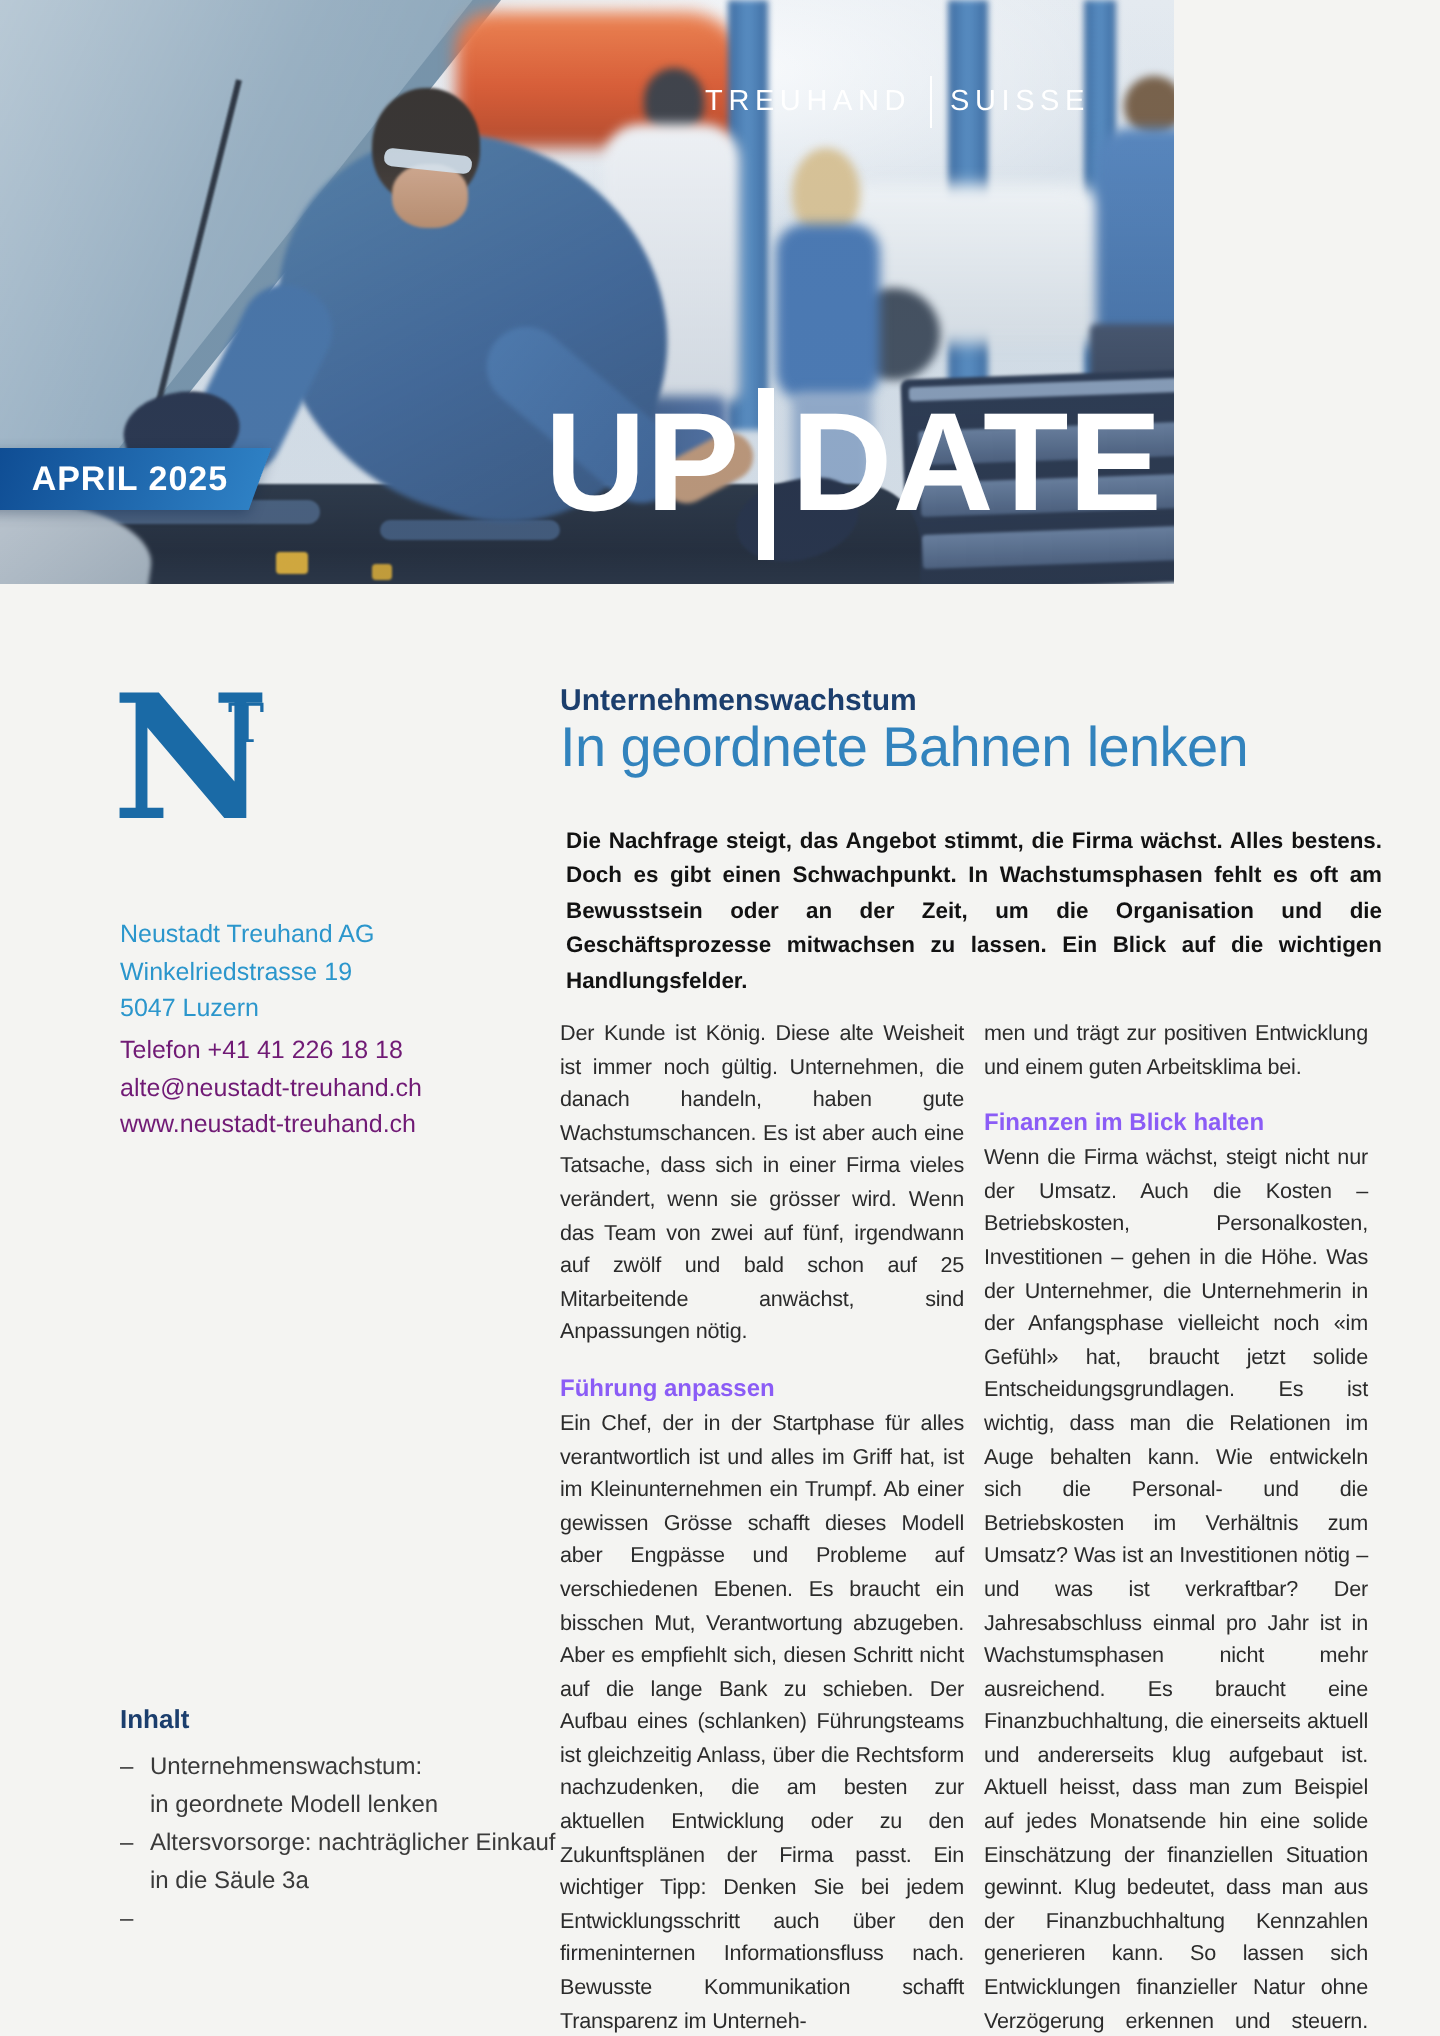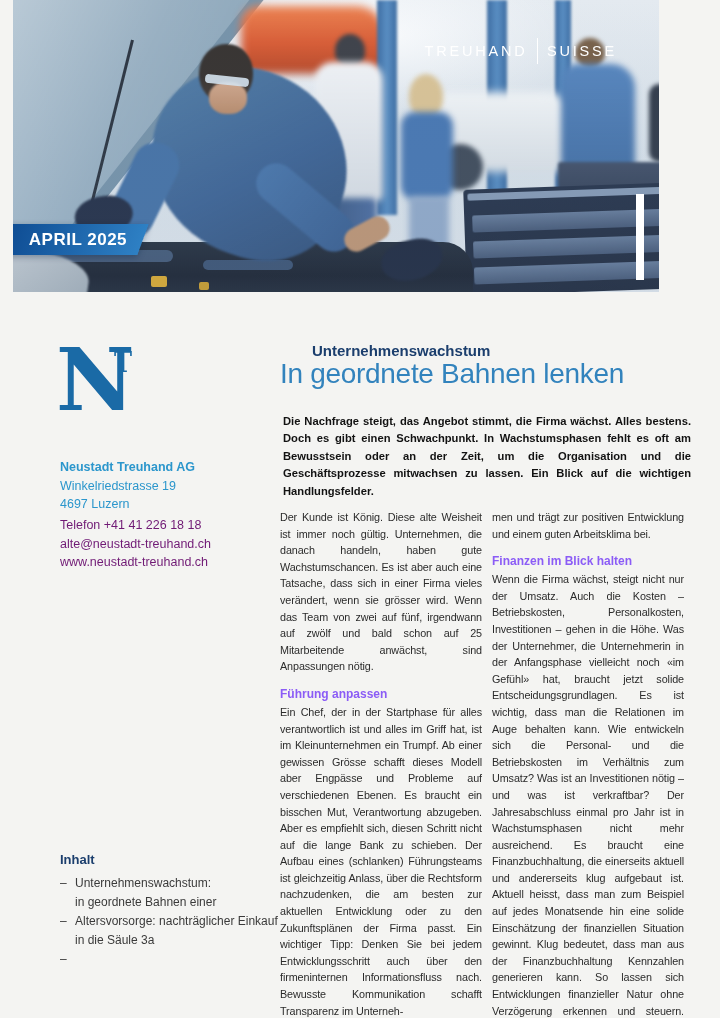--- a/index.html
+++ b/index.html
@@ -1,20 +1,20 @@
 <!DOCTYPE html>
 <html lang="de"><head>
 <meta charset="utf-8">
 <style>
   html,body{margin:0;padding:0;}
   body{width:720px;height:1018px;background:#f4f4f2;font-family:"Liberation Sans",sans-serif;overflow:hidden;}
   .page{position:relative;width:720px;height:1018px;}
 
   
-  .hero{position:absolute;left:13px;top:0;width:646px;height:292px;overflow:hidden;
+  .hero{position:absolute;left:0;top:0;width:587px;height:292px;overflow:hidden;
         background:linear-gradient(180deg,#e6ebf0 0%,#d6dfe7 55%,#dde3e9 100%);}
   .ph{position:absolute;}
   .ph-glow{left:170px;top:-50px;width:400px;height:170px;border-radius:50%;
      background:radial-gradient(closest-side,rgba(255,255,255,.95),rgba(255,255,255,0));}
   .ph-hood-shadow{left:-40px;top:-22px;width:308px;height:388px;background:#6d8ba2;
      clip-path:polygon(0 0,100% 0,0 100%);filter:blur(2px);}
   .ph-hood{left:-40px;top:-30px;width:300px;height:380px;filter:blur(1.5px);
      background:linear-gradient(115deg,#c2d0da 0%,#93abbd 45%,#7191a8 100%);
      clip-path:polygon(0 0,100% 0,0 100%);}
   .ph-rod{left:118px;top:40px;width:3px;height:200px;background:#1c2430;
@@ -87,30 +87,30 @@
   .badge-text{transform:skewX(20deg);color:#fff;font-weight:700;font-size:17px;letter-spacing:.5px;}
   .hero-title{position:absolute;top:198px;right:6px;display:flex;align-items:flex-start;
      color:#fff;font-weight:700;font-size:70px;line-height:.95;letter-spacing:0;}
   .title-bar{width:8px;height:86px;background:#fff;margin:-4px 9px 0 9px;}
 
   
   .logo{position:absolute;left:56px;top:346px;color:#1a6aa6;width:120px;height:80px;}
   .logo-n{font-family:"DejaVu Serif",serif;font-weight:700;font-size:86px;line-height:.78;display:inline-block;}
   .logo-t{position:absolute;left:58px;top:1px;font-family:"DejaVu Serif",serif;font-weight:400;font-size:27px;}
   .addr{position:absolute;left:60px;top:458px;color:#2b96cc;font-size:12.5px;line-height:18.5px;}
-  .addr-company{font-weight:700;}
+  .addr-company{font-weight:400;}
   .contact{position:absolute;left:60px;top:516px;color:#701a75;font-size:12.5px;line-height:18.5px;}
   .toc{position:absolute;left:60px;top:852px;width:218px;color:#3a3a3a;}
   .toc-title{color:#1b3e6d;font-weight:700;font-size:13px;margin-bottom:7px;}
   .toc-item{display:flex;font-size:12px;line-height:19px;}
   .toc-dash{width:15px;flex:none;}
   .toc-text{white-space:pre-line;}
 
   
-  .kicker{position:absolute;left:280px;top:342px;color:#1b3e6d;font-weight:700;font-size:15px;margin-left:32px;}
+  .kicker{position:absolute;left:280px;top:342px;color:#1b3e6d;font-weight:700;font-size:15px;}
   .headline{position:absolute;left:280px;top:358px;margin:0;color:#3283bd;font-weight:400;font-size:28px;letter-spacing:-.3px;}
   .lead{position:absolute;left:280px;top:410px;width:408px;margin:3px;color:#121212;font-weight:700;
      font-size:11.2px;line-height:17.4px;text-align:justify;}
   .columns{position:absolute;left:280px;top:509px;display:flex;gap:10px;}
   .col{width:202px;}
   .col2{width:192px;}
   .body{margin:0;color:#2b2b2b;font-size:10.8px;line-height:16.6px;letter-spacing:-.1px;
      text-align:justify;hyphens:auto;-webkit-hyphens:auto;}
   .subhead{margin:12px 0 3px 0;color:#8b5cf6;font-weight:700;font-size:12px;}
 </style>
@@ -175,47 +175,49 @@
       <span>TREUHAND</span>
       <span class="brand-bar"></span>
       <span>SUISSE</span>
     </div>
 
     <div class="badge">
       <span class="badge-text">APRIL 2025</span>
     </div>
 
     <div class="hero-title">
+      <span>UP</span>
       <span class="title-bar"></span>
+      <span>DATE</span>
     </div>
   </div>
 
   <div class="logo">
     <span class="logo-n">N</span>
     <span class="logo-t">T</span>
   </div>
 
   <div class="addr">
     <div class="addr-company">Neustadt Treuhand AG</div>
     <div>Winkelriedstrasse 19</div>
-    <div>4697 Luzern</div>
+    <div>5047 Luzern</div>
   </div>
 
   <div class="contact">
     <div>Telefon +41 41 226 18 18</div>
     <div>alte@neustadt-treuhand.ch</div>
     <div>www.neustadt-treuhand.ch</div>
   </div>
 
   <div class="toc">
     <div class="toc-title">Inhalt</div>
     <div class="toc-item">
       <span class="toc-dash">–</span>
       <span class="toc-text">Unternehmenswachstum:
-in geordnete Bahnen einer</span>
+in geordnete Modell lenken</span>
     </div>
     <div class="toc-item">
       <span class="toc-dash">–</span>
       <span class="toc-text">Altersvorsorge: nachträglicher Einkauf
 in die Säule 3a</span>
     </div>
     <div class="toc-item">
       <span class="toc-dash">–</span>
     </div>
   </div>

